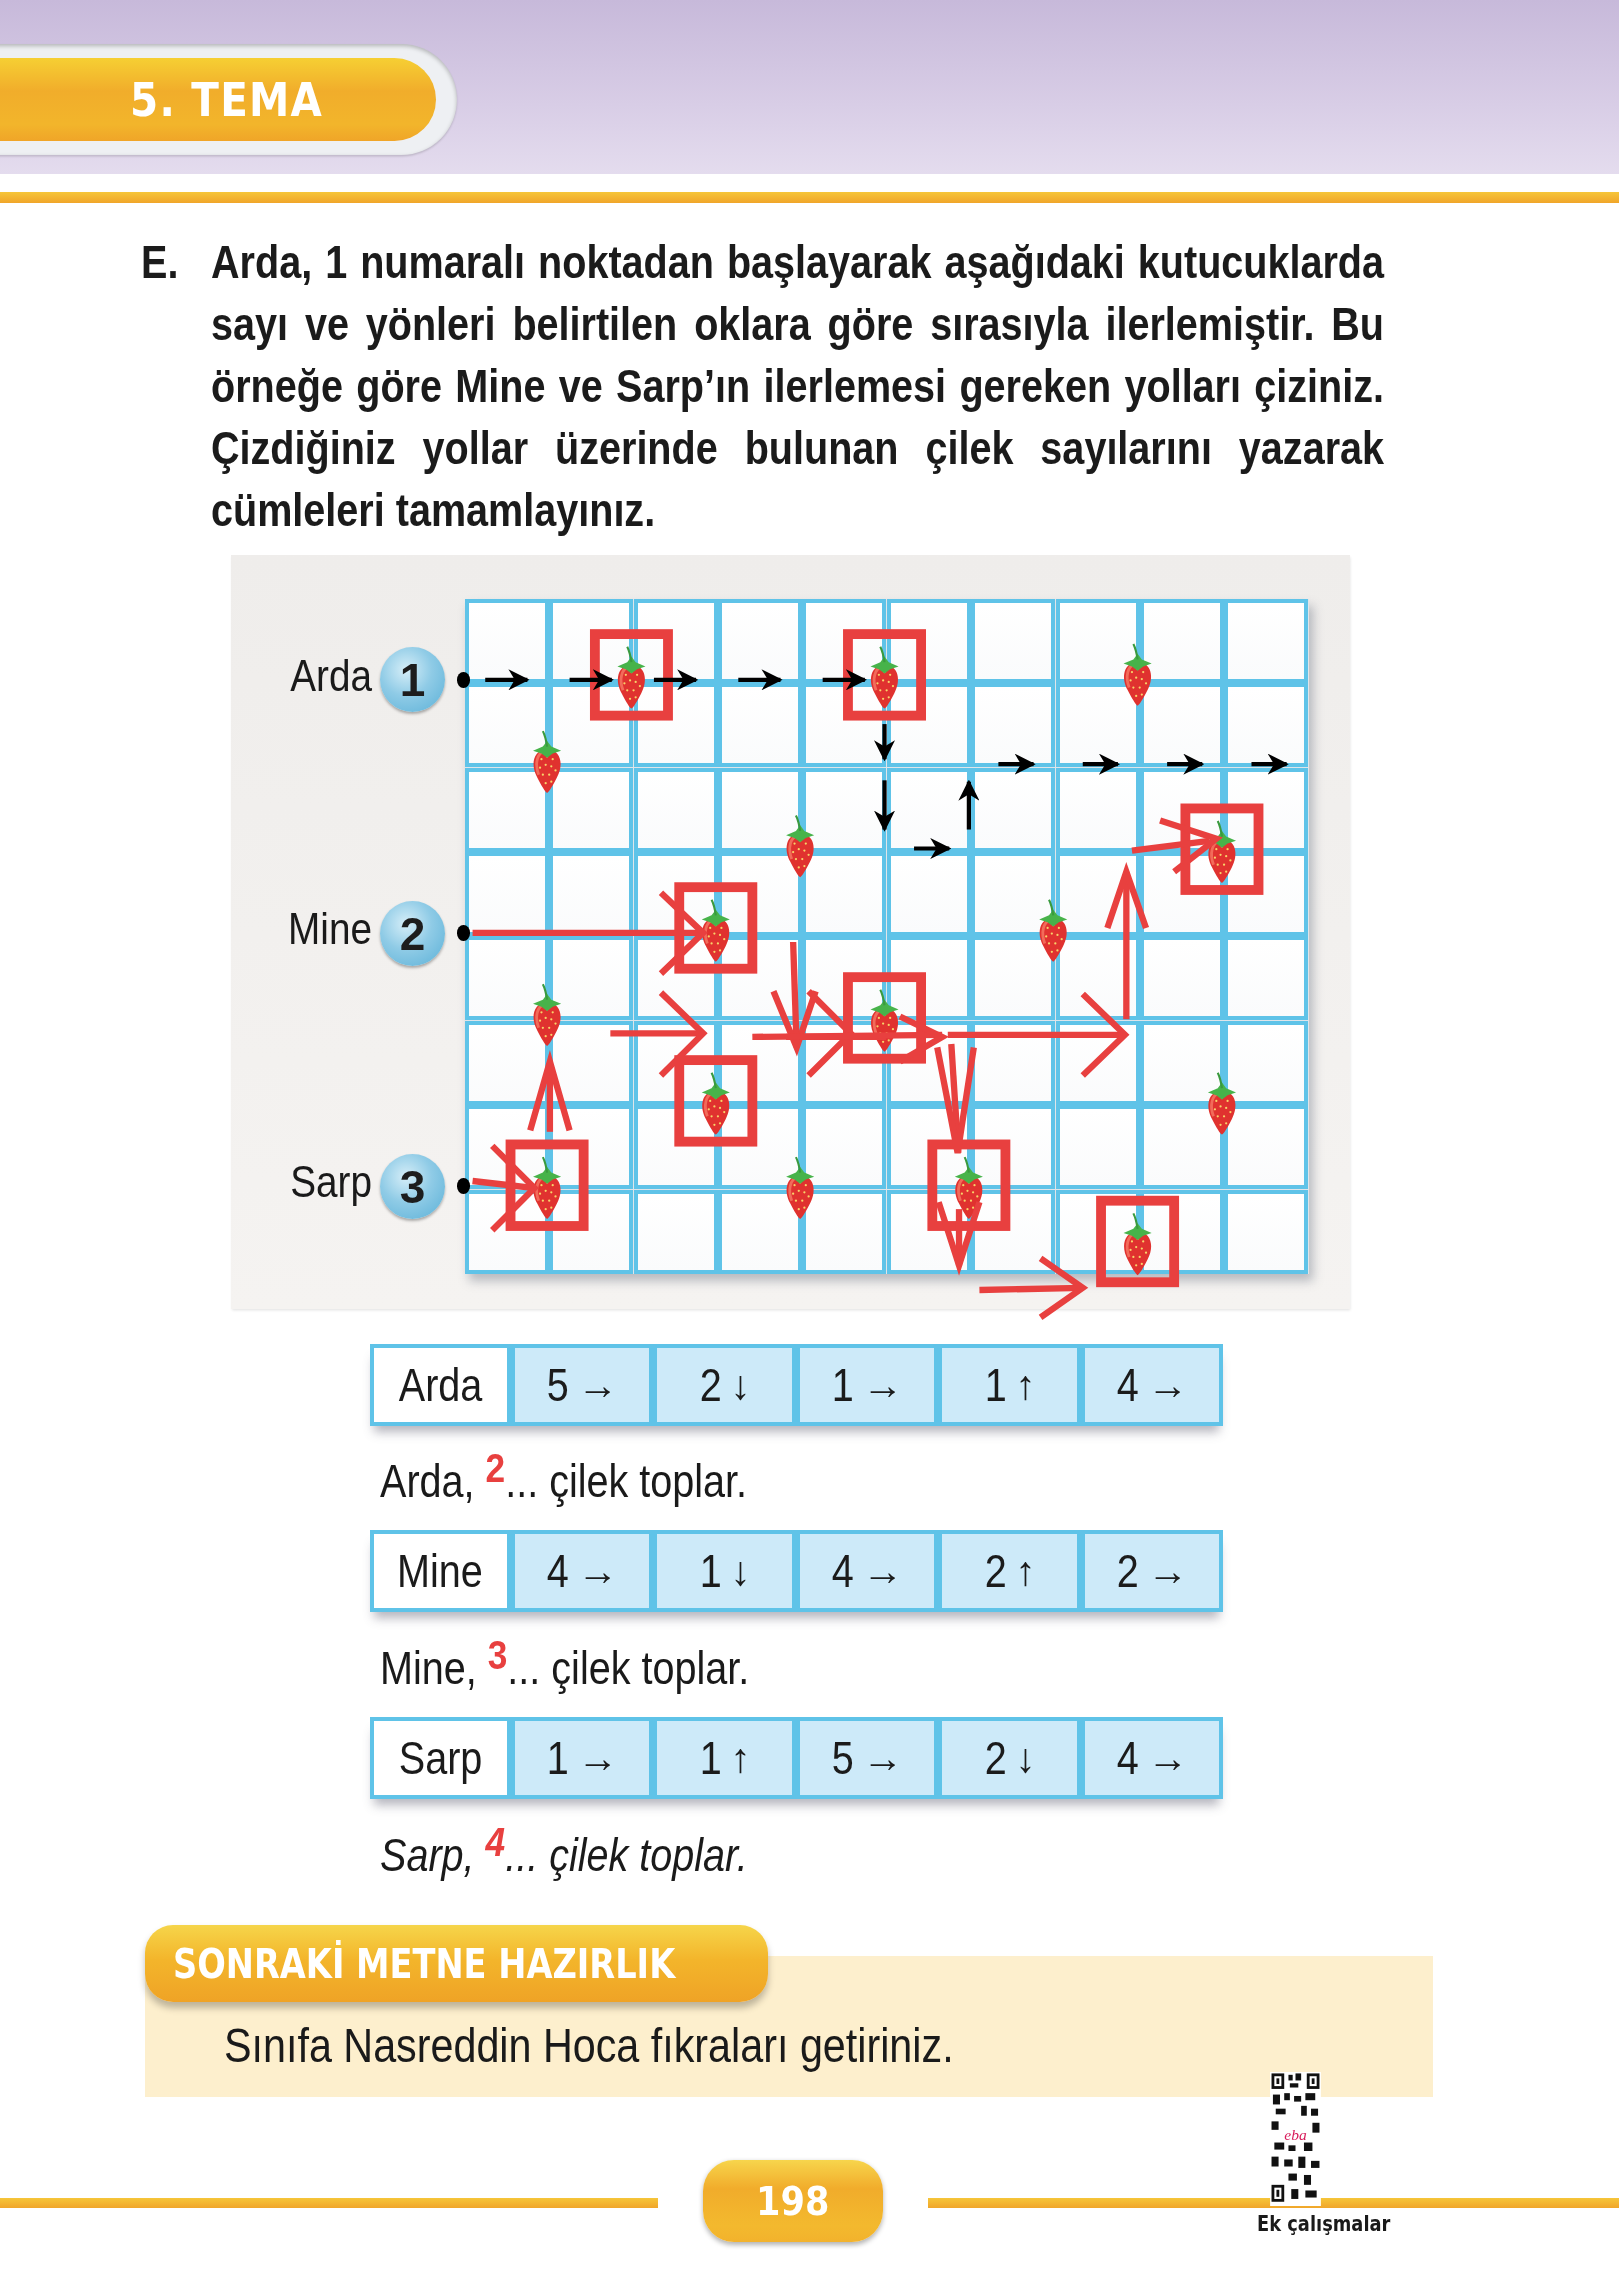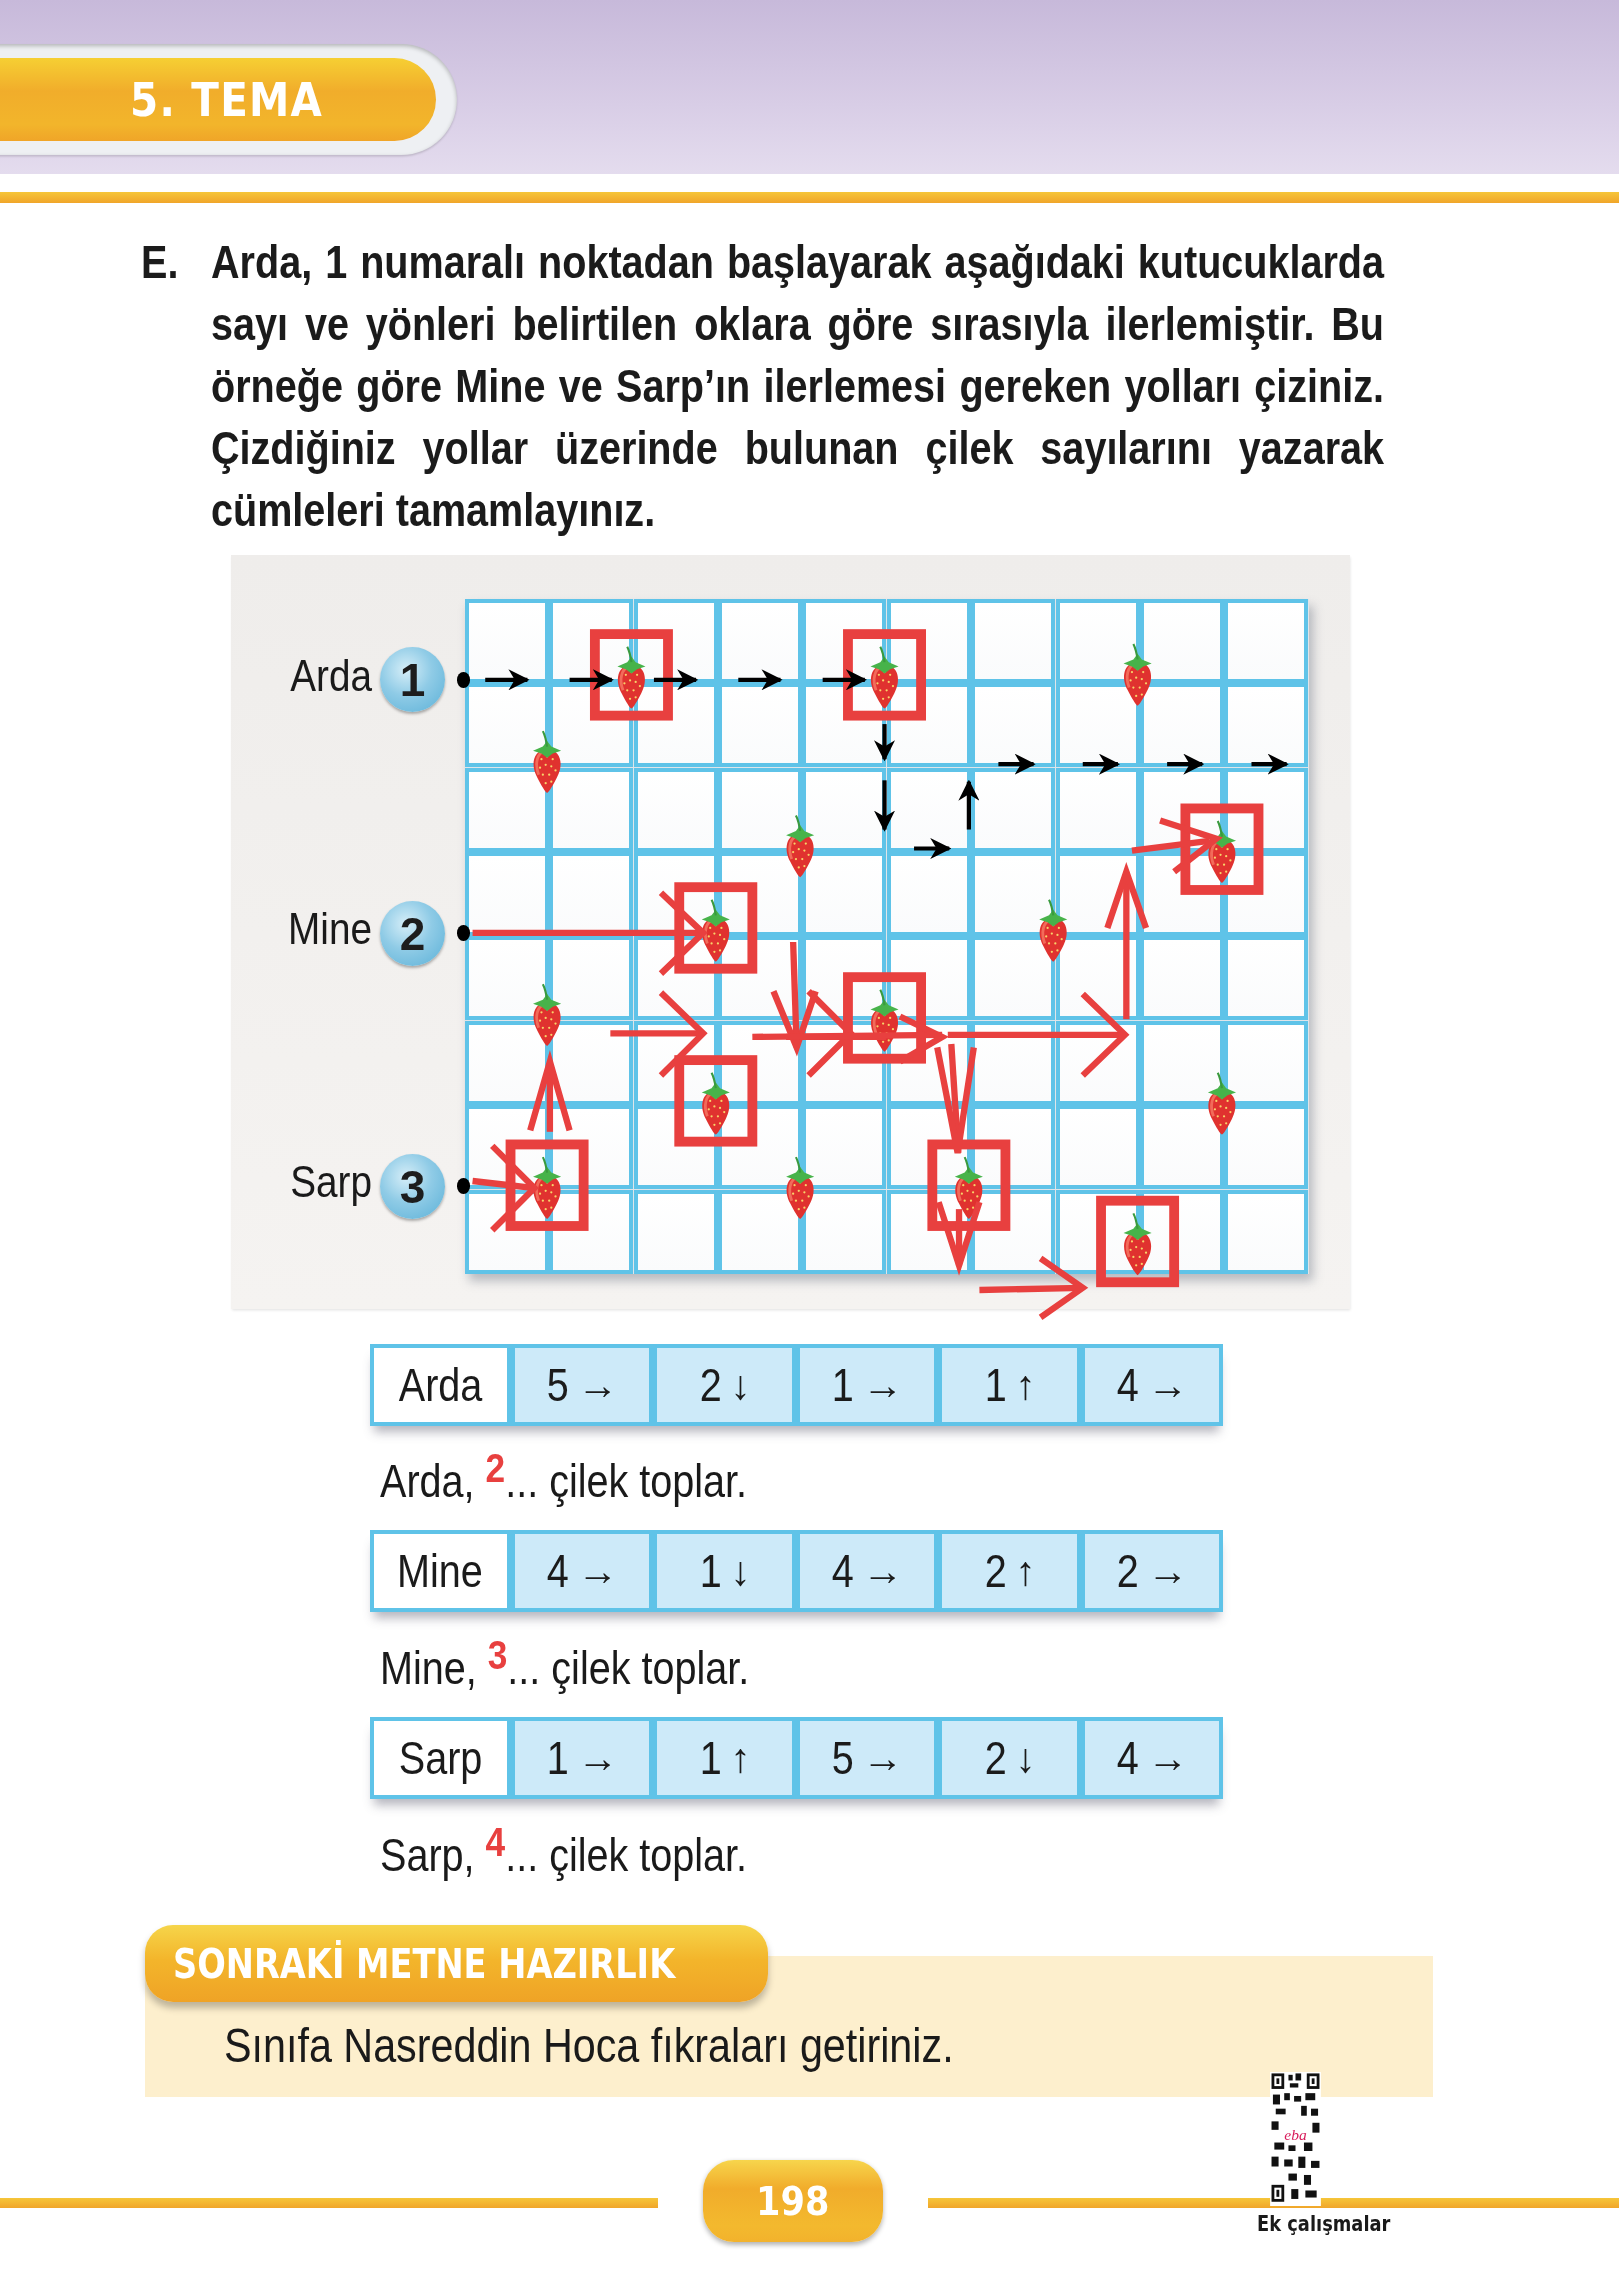--- a/index.html
+++ b/index.html
@@ -419,21 +419,21 @@
       </div>
       <div class="steps-cell">
         <span class="num">2</span>
         <span class="arr">↓</span>
       </div>
       <div class="steps-cell">
         <span class="num">4</span>
         <span class="arr">→</span>
       </div>
     </div>
-    <div class="answer-line" style="top: 1828px;"><span class="inner"><span>Sarp, </span> <span class="answer-num">4</span><span>... çilek toplar.</span></span></div>
+    <div class="answer-line" style="top: 1828px; font-style: italic;"><span class="inner"><span>Sarp, </span> <span class="answer-num">4</span><span>... çilek toplar.</span></span></div>
   </div>
 
 <div class="prep-box"></div>
 <div class="prep-pill">
   <span class="prep-title">SONRAKİ METNE HAZIRLIK</span>
 </div>
 <div class="prep-text"><span>Sınıfa Nasreddin Hoca fıkraları getiriniz.</span></div>
 
 <div class="foot-line" style="left:0;width:658px;"></div>
 <div class="foot-line" style="left:928px;width:692px;"></div>

